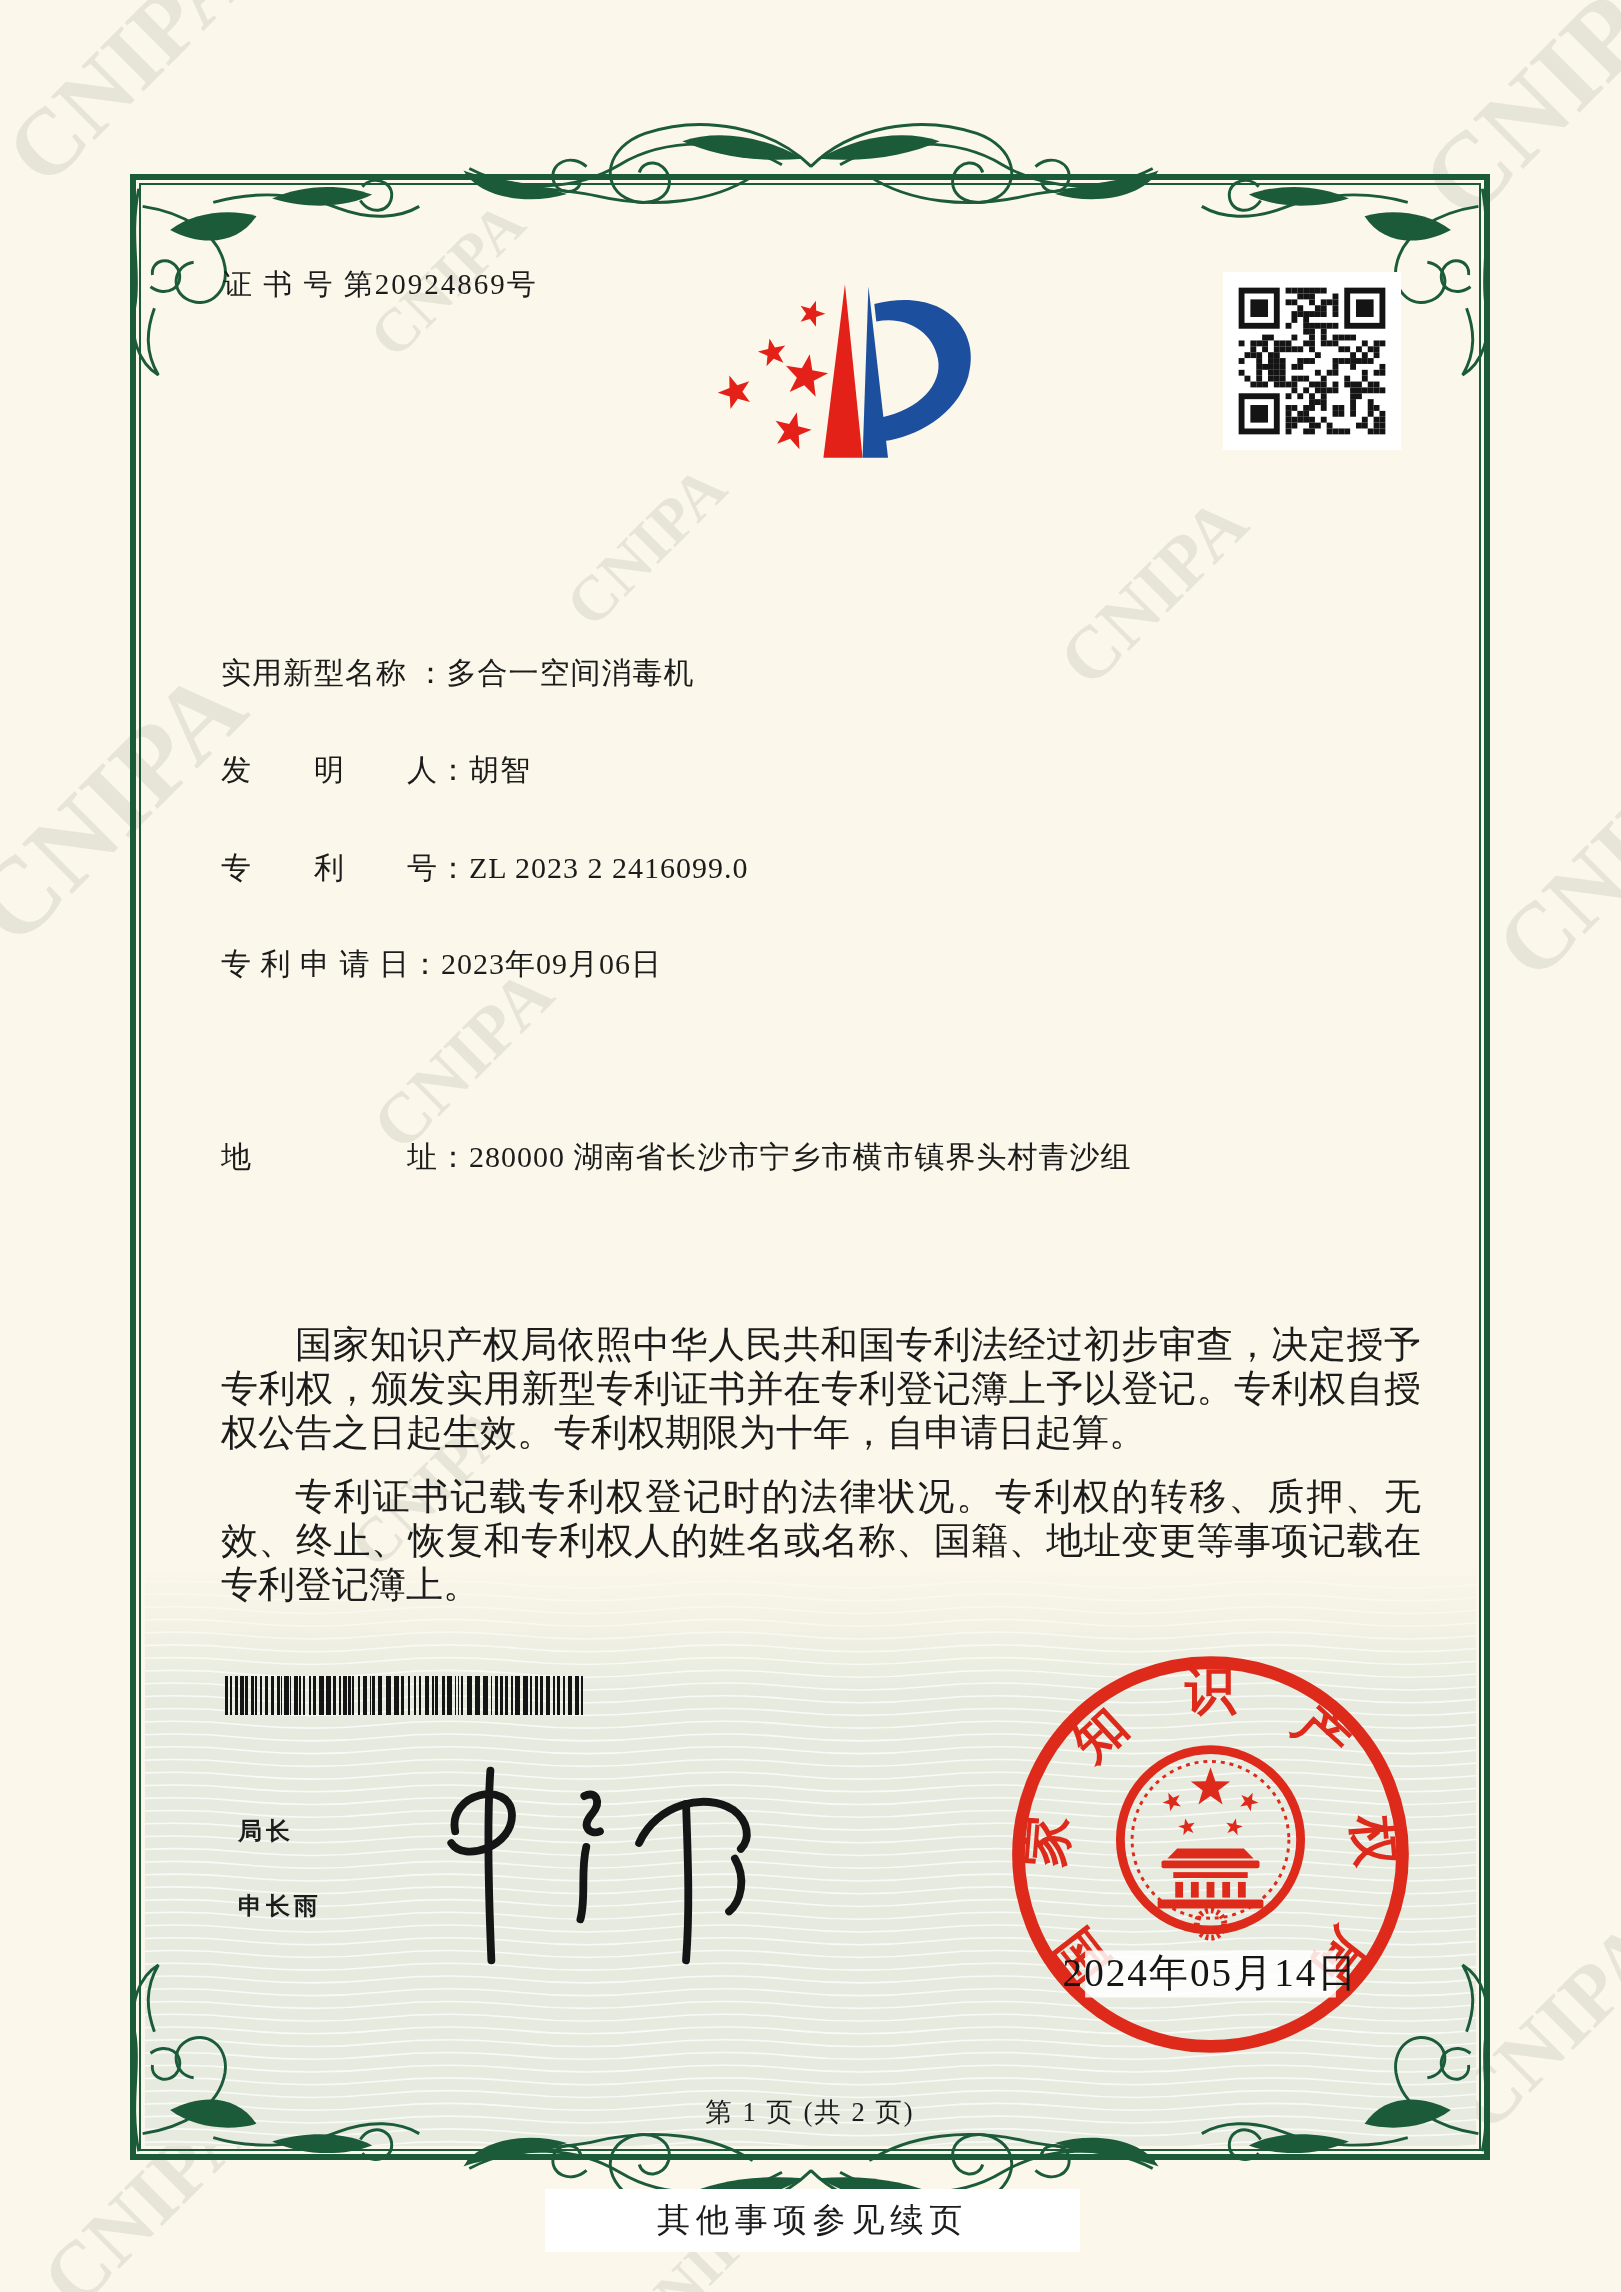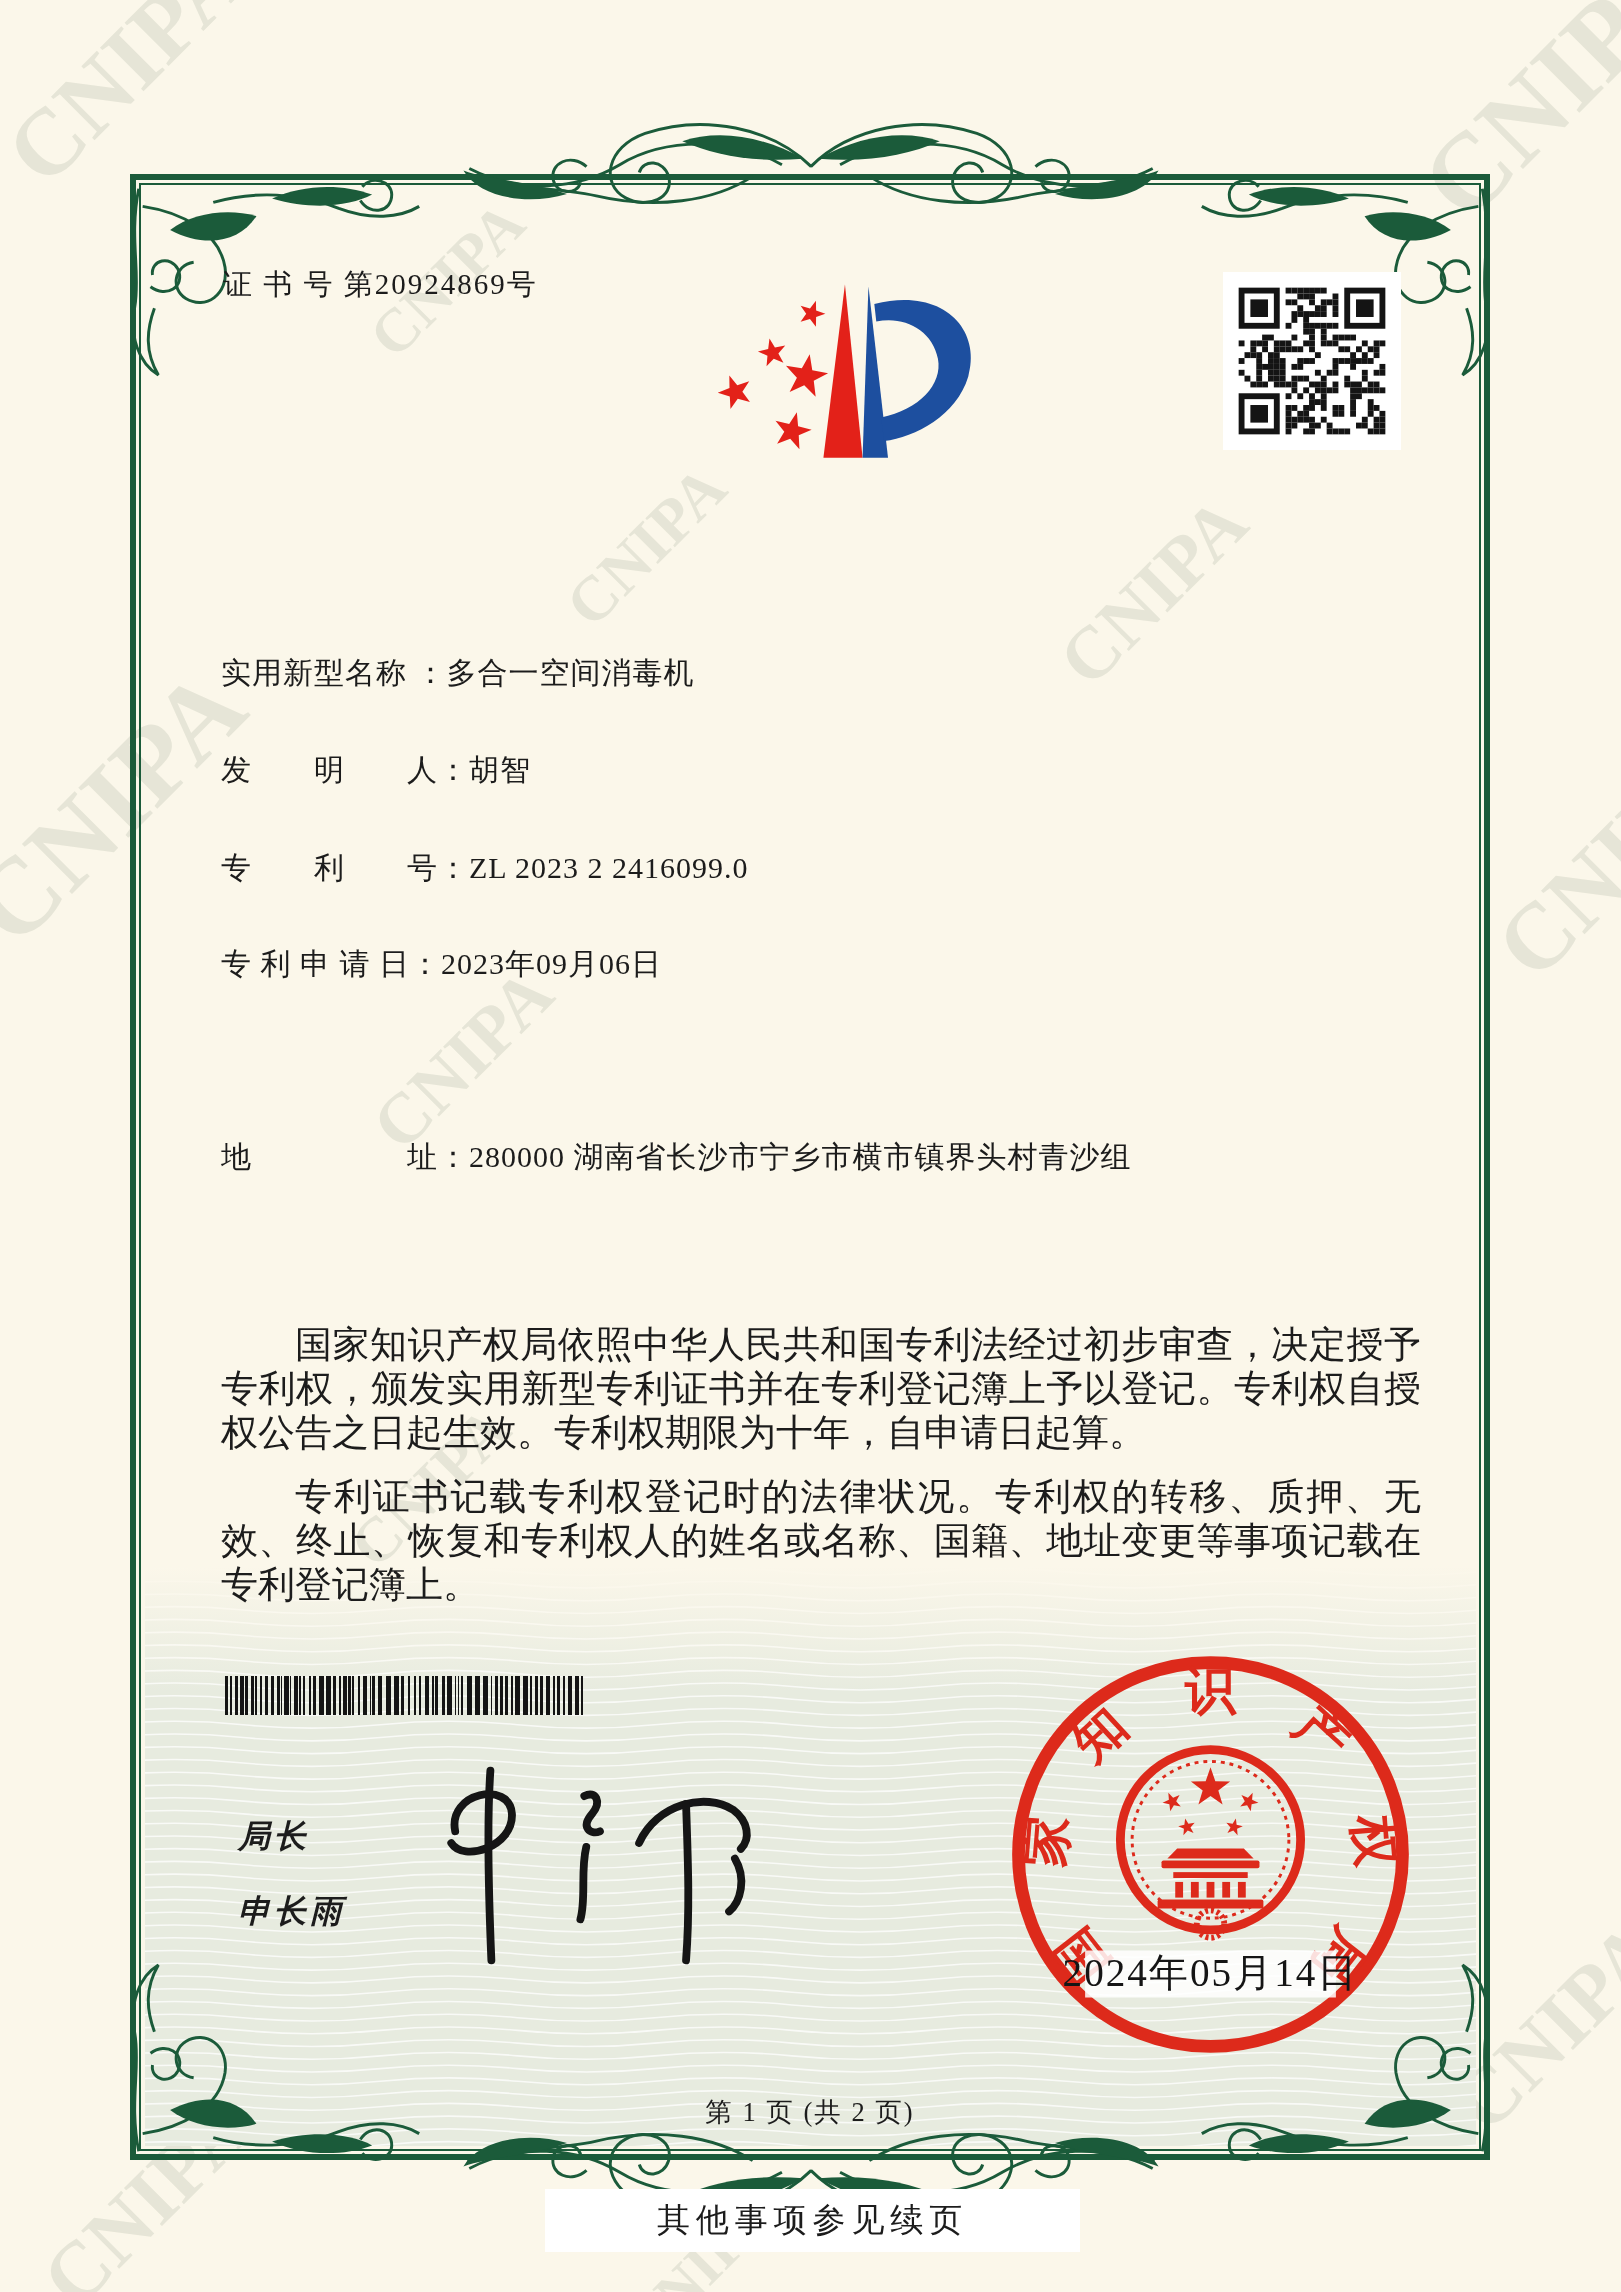--- a/index.html
+++ b/index.html
@@ -23,21 +23,21 @@
   .abs{position:absolute;z-index:5;}
   #cert-number{left:223px;top:265px;font-size:29px;letter-spacing:2px;}
   #title{left:0;top:486px;width:1621px;text-align:center;font-size:63px;font-weight:bold;letter-spacing:5.9px;}
   .frow{left:221px;width:1215px;height:45px;font-size:30px;white-space:nowrap;}
   .frow .lab{letter-spacing:1px;text-align:right;}
   .frow .val{letter-spacing:1px;}
   #paras{left:221px;top:1323px;width:1200px;font-size:37px;line-height:44px;text-align:justify;}
   #paras p{margin:0 0 19.6px 0;text-indent:2em;}
   #barcode{left:225px;top:1676px;width:365px;height:39px;}
   #barcode div{position:absolute;top:0;height:100%;background:#141414;}
-  .signer{left:238px;font-size:32px;font-family:"Liberation Sans","DejaVu Sans",sans-serif;font-weight:600;letter-spacing:3.9px;font-style:italic;}
+  .signer{left:238px;font-size:24px;font-family:"Liberation Sans","DejaVu Sans",sans-serif;font-weight:600;letter-spacing:3.9px;}
   #sig{left:392px;top:1753px;}
   #sig path{fill:none;stroke:#151515;stroke-width:8;stroke-linecap:round;}
   #seal{left:995px;top:1639px;z-index:6;}
   .seal-char{font-size:52px;font-weight:bold;fill:#dd2a1b;font-family:"Liberation Serif","DejaVu Serif",serif;text-anchor:middle;}
   #seal-date-t{font-size:40px;fill:#151515;font-family:"Liberation Serif","DejaVu Serif",serif;text-anchor:middle;letter-spacing:2px;}
   #page-num{left:130px;top:2094px;width:1360px;text-align:center;font-size:26.5px;letter-spacing:2px;z-index:6;}
   #cont-strip{left:545px;top:2189px;width:535px;height:63px;background:#ffffff;z-index:6;
       display:flex;align-items:center;justify-content:center;}
   #cont-strip span{font-size:33px;letter-spacing:5.9px;}
   .qd{fill:#141414;}

